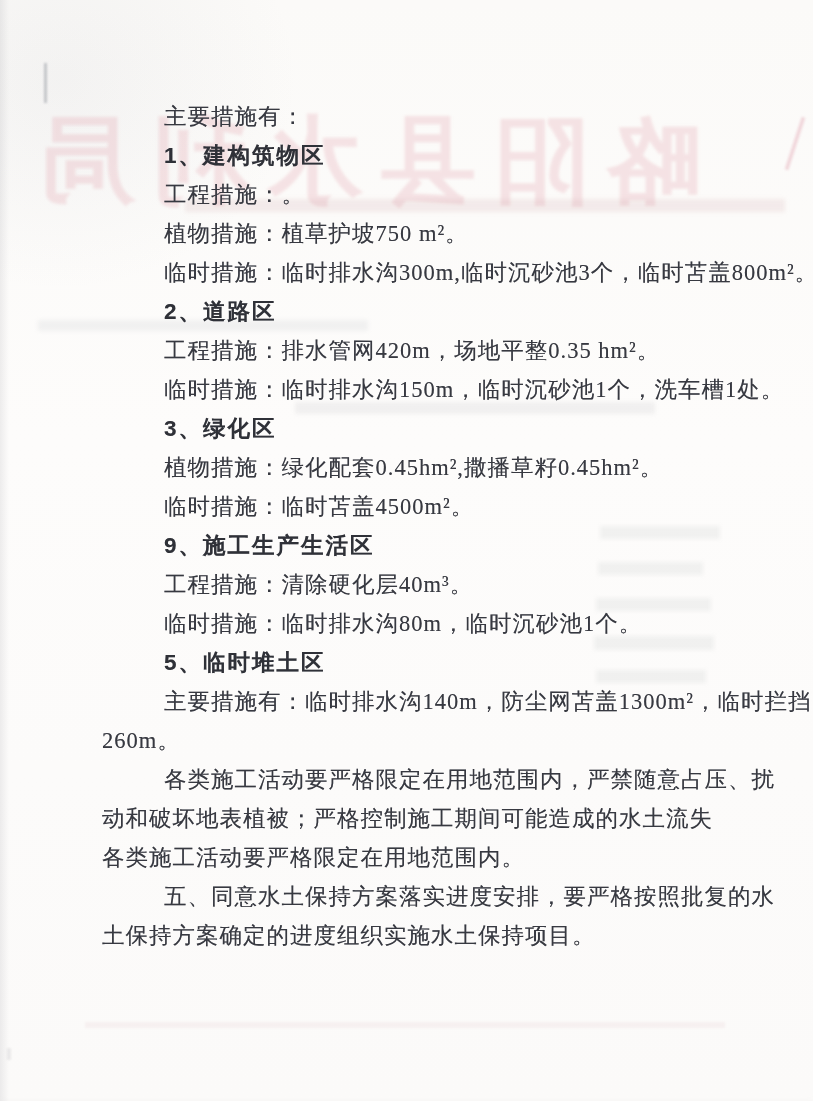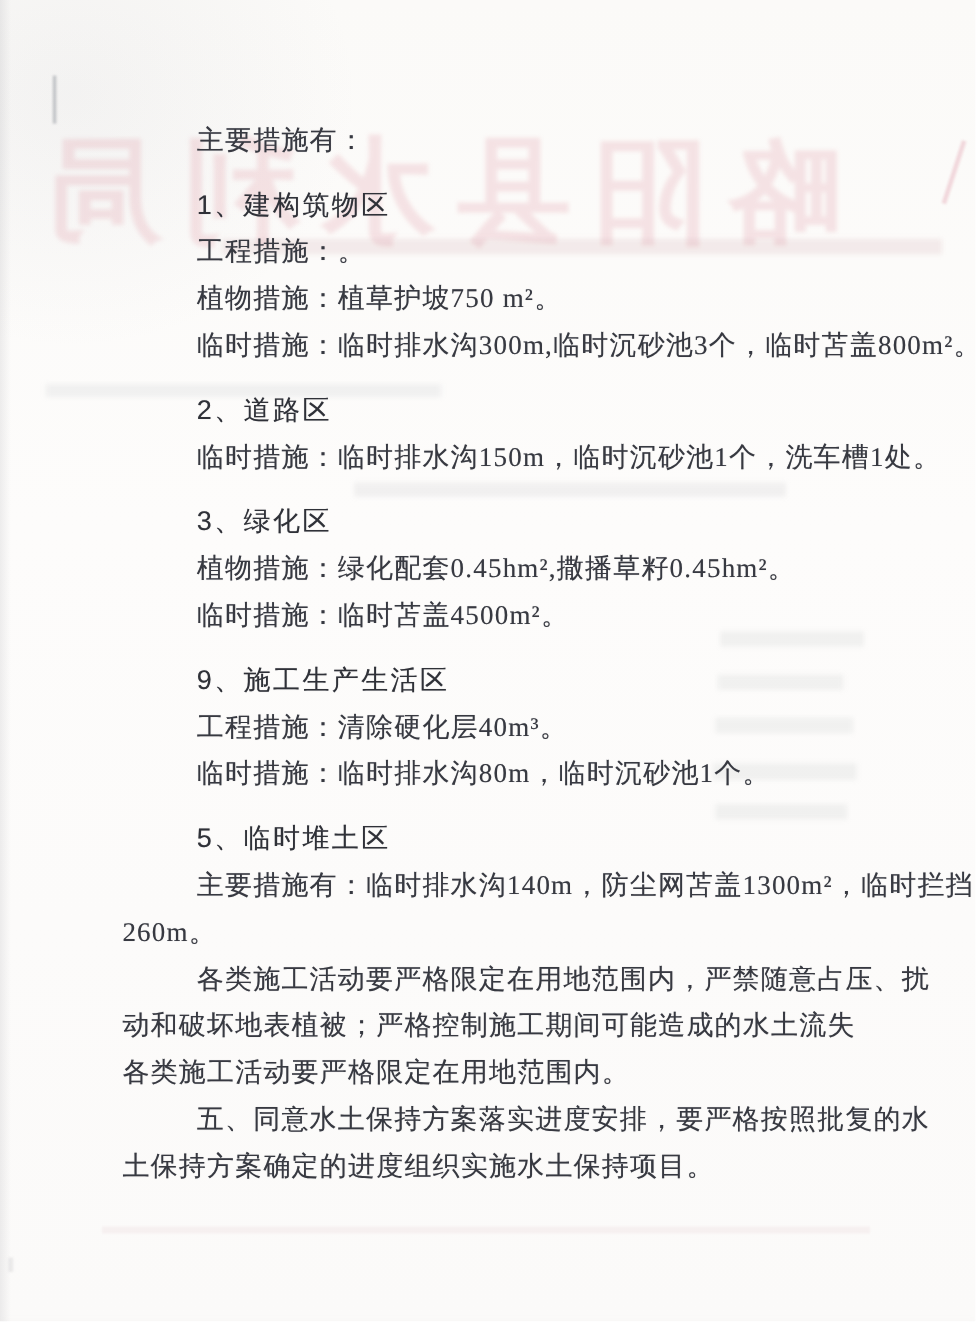--- a/index.html
+++ b/index.html
@@ -33,21 +33,21 @@
     font-size:22.5px;
   }
   .ln{
     height:39px;line-height:39px;white-space:nowrap;
     letter-spacing:1px;
     text-shadow:0 0 0.6px rgba(55,57,65,0.45);
   }
   .ind{padding-left:62px;}
   .hd{
     font-family:"Liberation Sans","DejaVu Sans",sans-serif;
-    font-weight:400;color:#2f3138;letter-spacing:2px;margin-top:15px;
+    font-weight:700;color:#2f3138;letter-spacing:2px;
   }
   
   .smudge{position:absolute;pointer-events:none;}
   .s-band1{left:185px;top:199px;width:600px;height:13px;background:rgba(205,160,168,0.18);filter:blur(2px);}
   .s-band2{left:38px;top:320px;width:330px;height:11px;background:rgba(160,162,170,0.12);filter:blur(2px);}
   .s-band3{left:295px;top:402px;width:360px;height:12px;background:rgba(160,162,170,0.13);filter:blur(2px);}
   .s-r1{left:600px;top:526px;width:120px;height:13px;background:rgba(150,155,152,0.11);filter:blur(2px);}
   .s-r2{left:598px;top:562px;width:105px;height:13px;background:rgba(150,155,152,0.11);filter:blur(2px);}
   .s-r3{left:596px;top:598px;width:115px;height:13px;background:rgba(150,155,152,0.11);filter:blur(2px);}
   .s-r4{left:594px;top:636px;width:120px;height:14px;background:rgba(150,155,152,0.11);filter:blur(2px);}
@@ -84,20 +84,21 @@
   <div class="content">
 
     <div class="ln ind">主要措施有：</div>
 
     <div class="ln ind hd">1、建构筑物区</div>
     <div class="ln ind">工程措施：。</div>
     <div class="ln ind">植物措施：植草护坡750 m²。</div>
     <div class="ln ind">临时措施：临时排水沟300m,临时沉砂池3个，临时苫盖800m²。</div>
 
     <div class="ln ind hd">2、道路区</div>
+    <div class="ln ind">工程措施：排水管网420m，场地平整0.35 hm²。</div>
     <div class="ln ind">临时措施：临时排水沟150m，临时沉砂池1个，洗车槽1处。</div>
 
     <div class="ln ind hd">3、绿化区</div>
     <div class="ln ind">植物措施：绿化配套0.45hm²,撒播草籽0.45hm²。</div>
     <div class="ln ind">临时措施：临时苫盖4500m²。</div>
 
     <div class="ln ind hd">9、施工生产生活区</div>
     <div class="ln ind">工程措施：清除硬化层40m³。</div>
     <div class="ln ind">临时措施：临时排水沟80m，临时沉砂池1个。</div>
 

